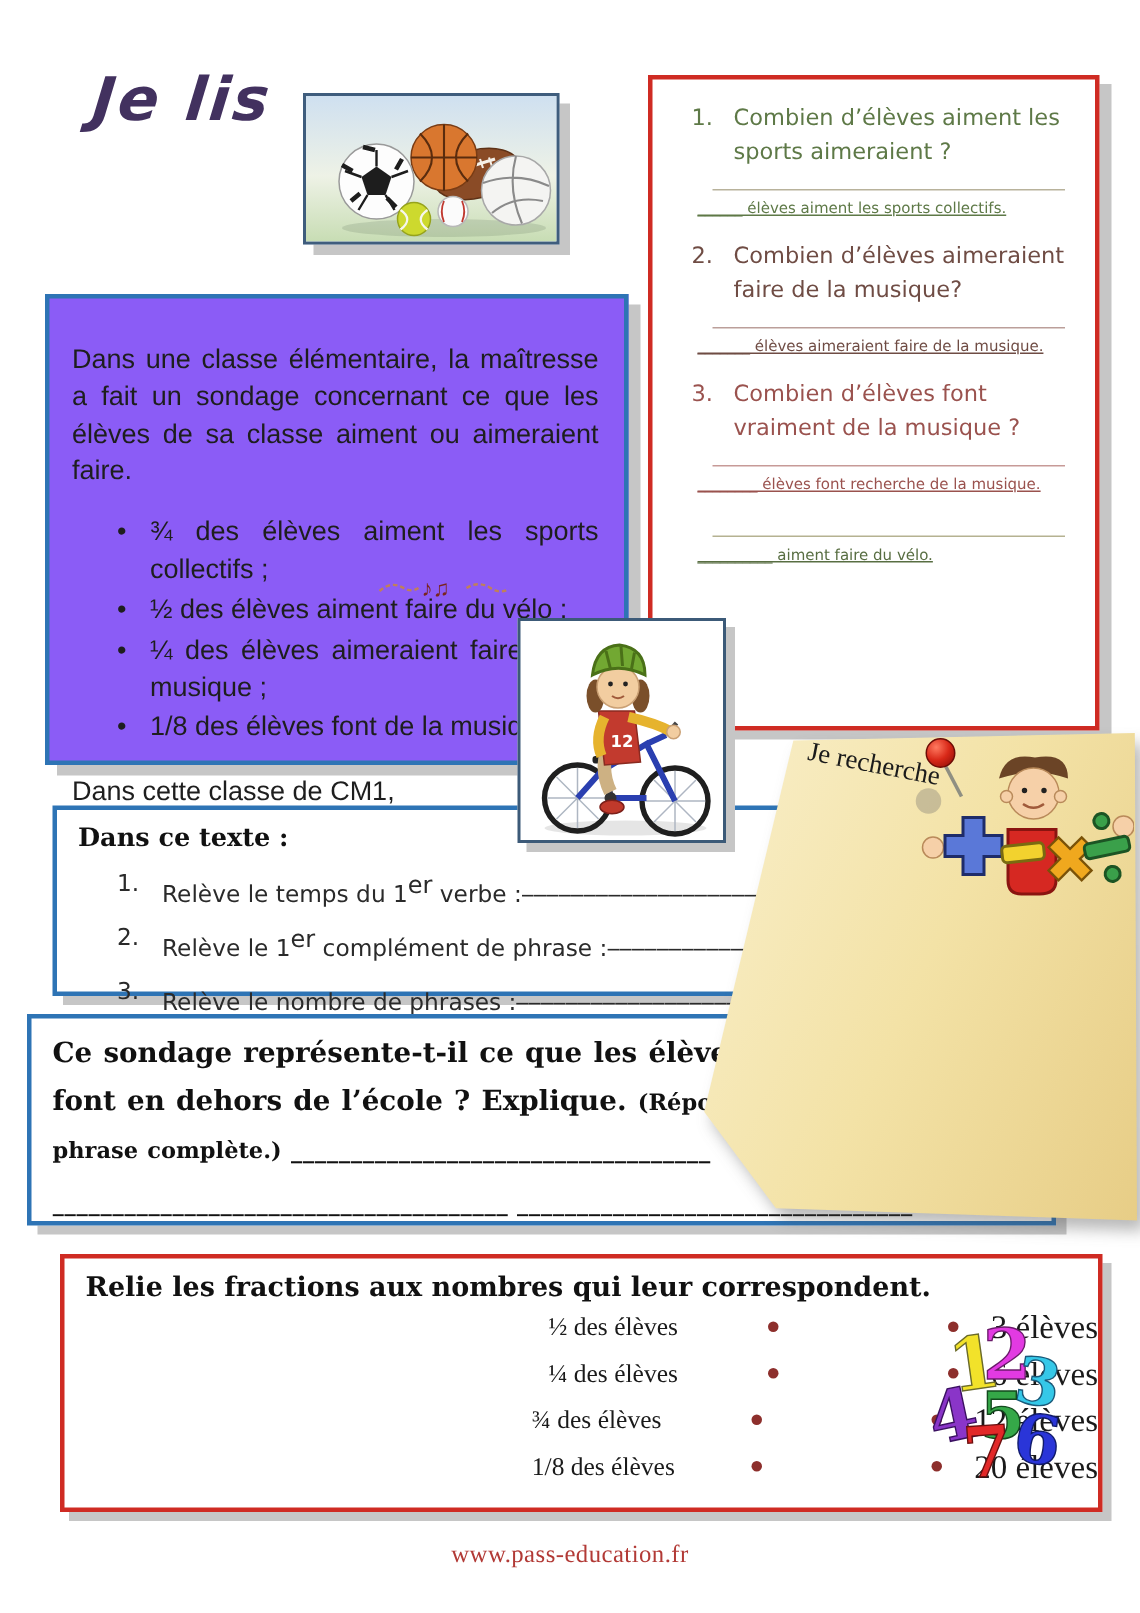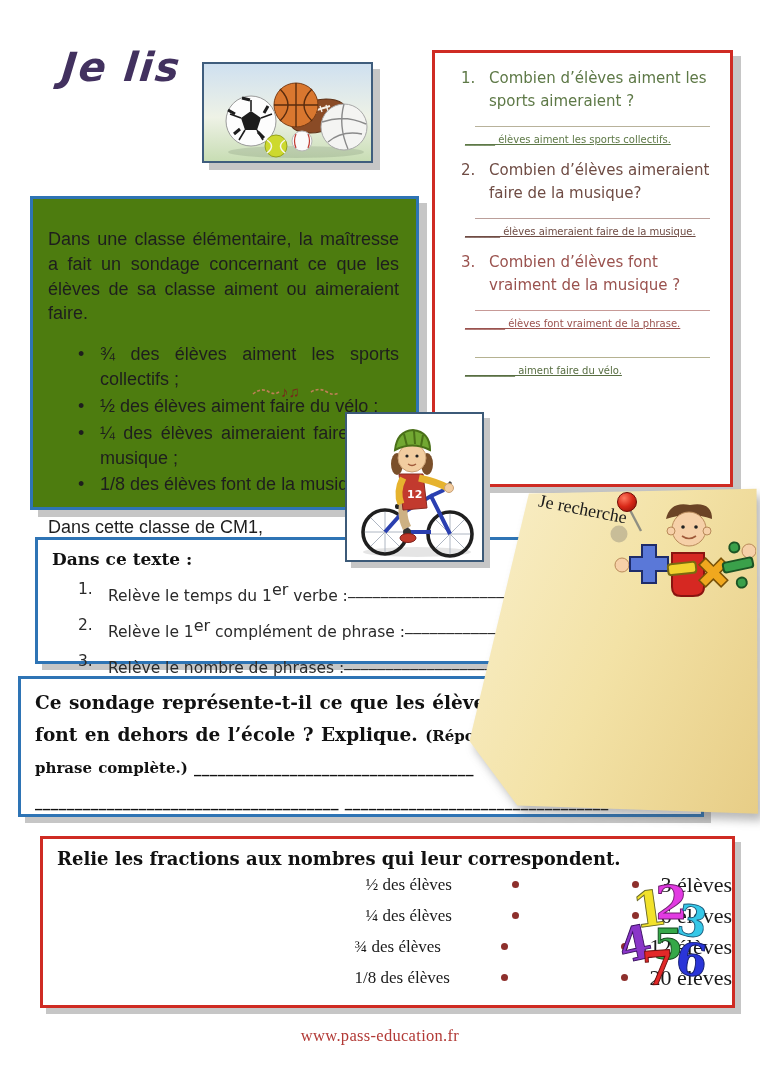--- a/index.html
+++ b/index.html
@@ -37,21 +37,21 @@
   .answer-rule { border-top:1.5px solid #b9a9a2; margin:14px 10px 5px 14px; height:0; }
   .q-answer { font-size:10px; padding-left:4px;text-decoration:underline; }
   .q1 { color:#5e7947; } .q1 .answer-rule { border-color:#b8b29b; }
   .q2 { color:#6f4c44; } .q2 .answer-rule { border-color:#bb9f9a; }
   .q3 { color:#9a524e; } .q3 .answer-rule { border-color:#c79a97; }
   .q4 { color:#586e42; margin-top:26px; } .q4 .answer-rule { border-color:#b5b291; }
 
   
   .story-box {
     position:absolute; left:30px; top:196px; width:389px; height:314px;
-    border:3px solid #2e74b5; background:#4d7c0f; box-shadow:8px 7px 0 #c6c6c6;
+    border:3px solid #2e74b5; background:#8b5cf6; box-shadow:8px 7px 0 #c6c6c6;
     box-sizing:border-box; padding:28px 17px 0 15px;
     font-size:18px; color:#1e1e1e; line-height:1.38; text-align:justify;
     z-index:1;
   }
   .story-bullets { list-style:none; margin:16px 0 0 0; padding:0 0 0 30px; }
   .story-bullets li { position:relative; padding-left:22px; margin-bottom:2px; }
   .story-bullets li::before {
     content:"•"; position:absolute; left:0; top:0; font-size:18px; color:#1e1e1e;
   }
   .music-notes {
@@ -208,21 +208,21 @@
       <div class="answer-rule"></div>
       <div class="q-answer">_______ élèves aimeraient faire de la musique.</div>
     </div>
 
     <div class="q-item q3">
       <div class="q-row">
         <span class="q-num">3.</span>
         <span class="q-text">Combien d’élèves font vraiment de la musique ?</span>
       </div>
       <div class="answer-rule"></div>
-      <div class="q-answer">________ élèves font vraiment de la phrase.</div>
+      <div class="q-answer">________ élèves font recherche de la musique.</div>
     </div>
 
     <div class="q-item q4">
       <div class="answer-rule"></div>
       <div class="q-answer">__________ aiment faire du vélo.</div>
     </div>
   </div>
 
   <div class="story-box">
     <div>Dans une classe élémentaire, la maîtresse a fait un sondage concernant ce que les élèves de sa classe aiment ou aimeraient faire.</div>

